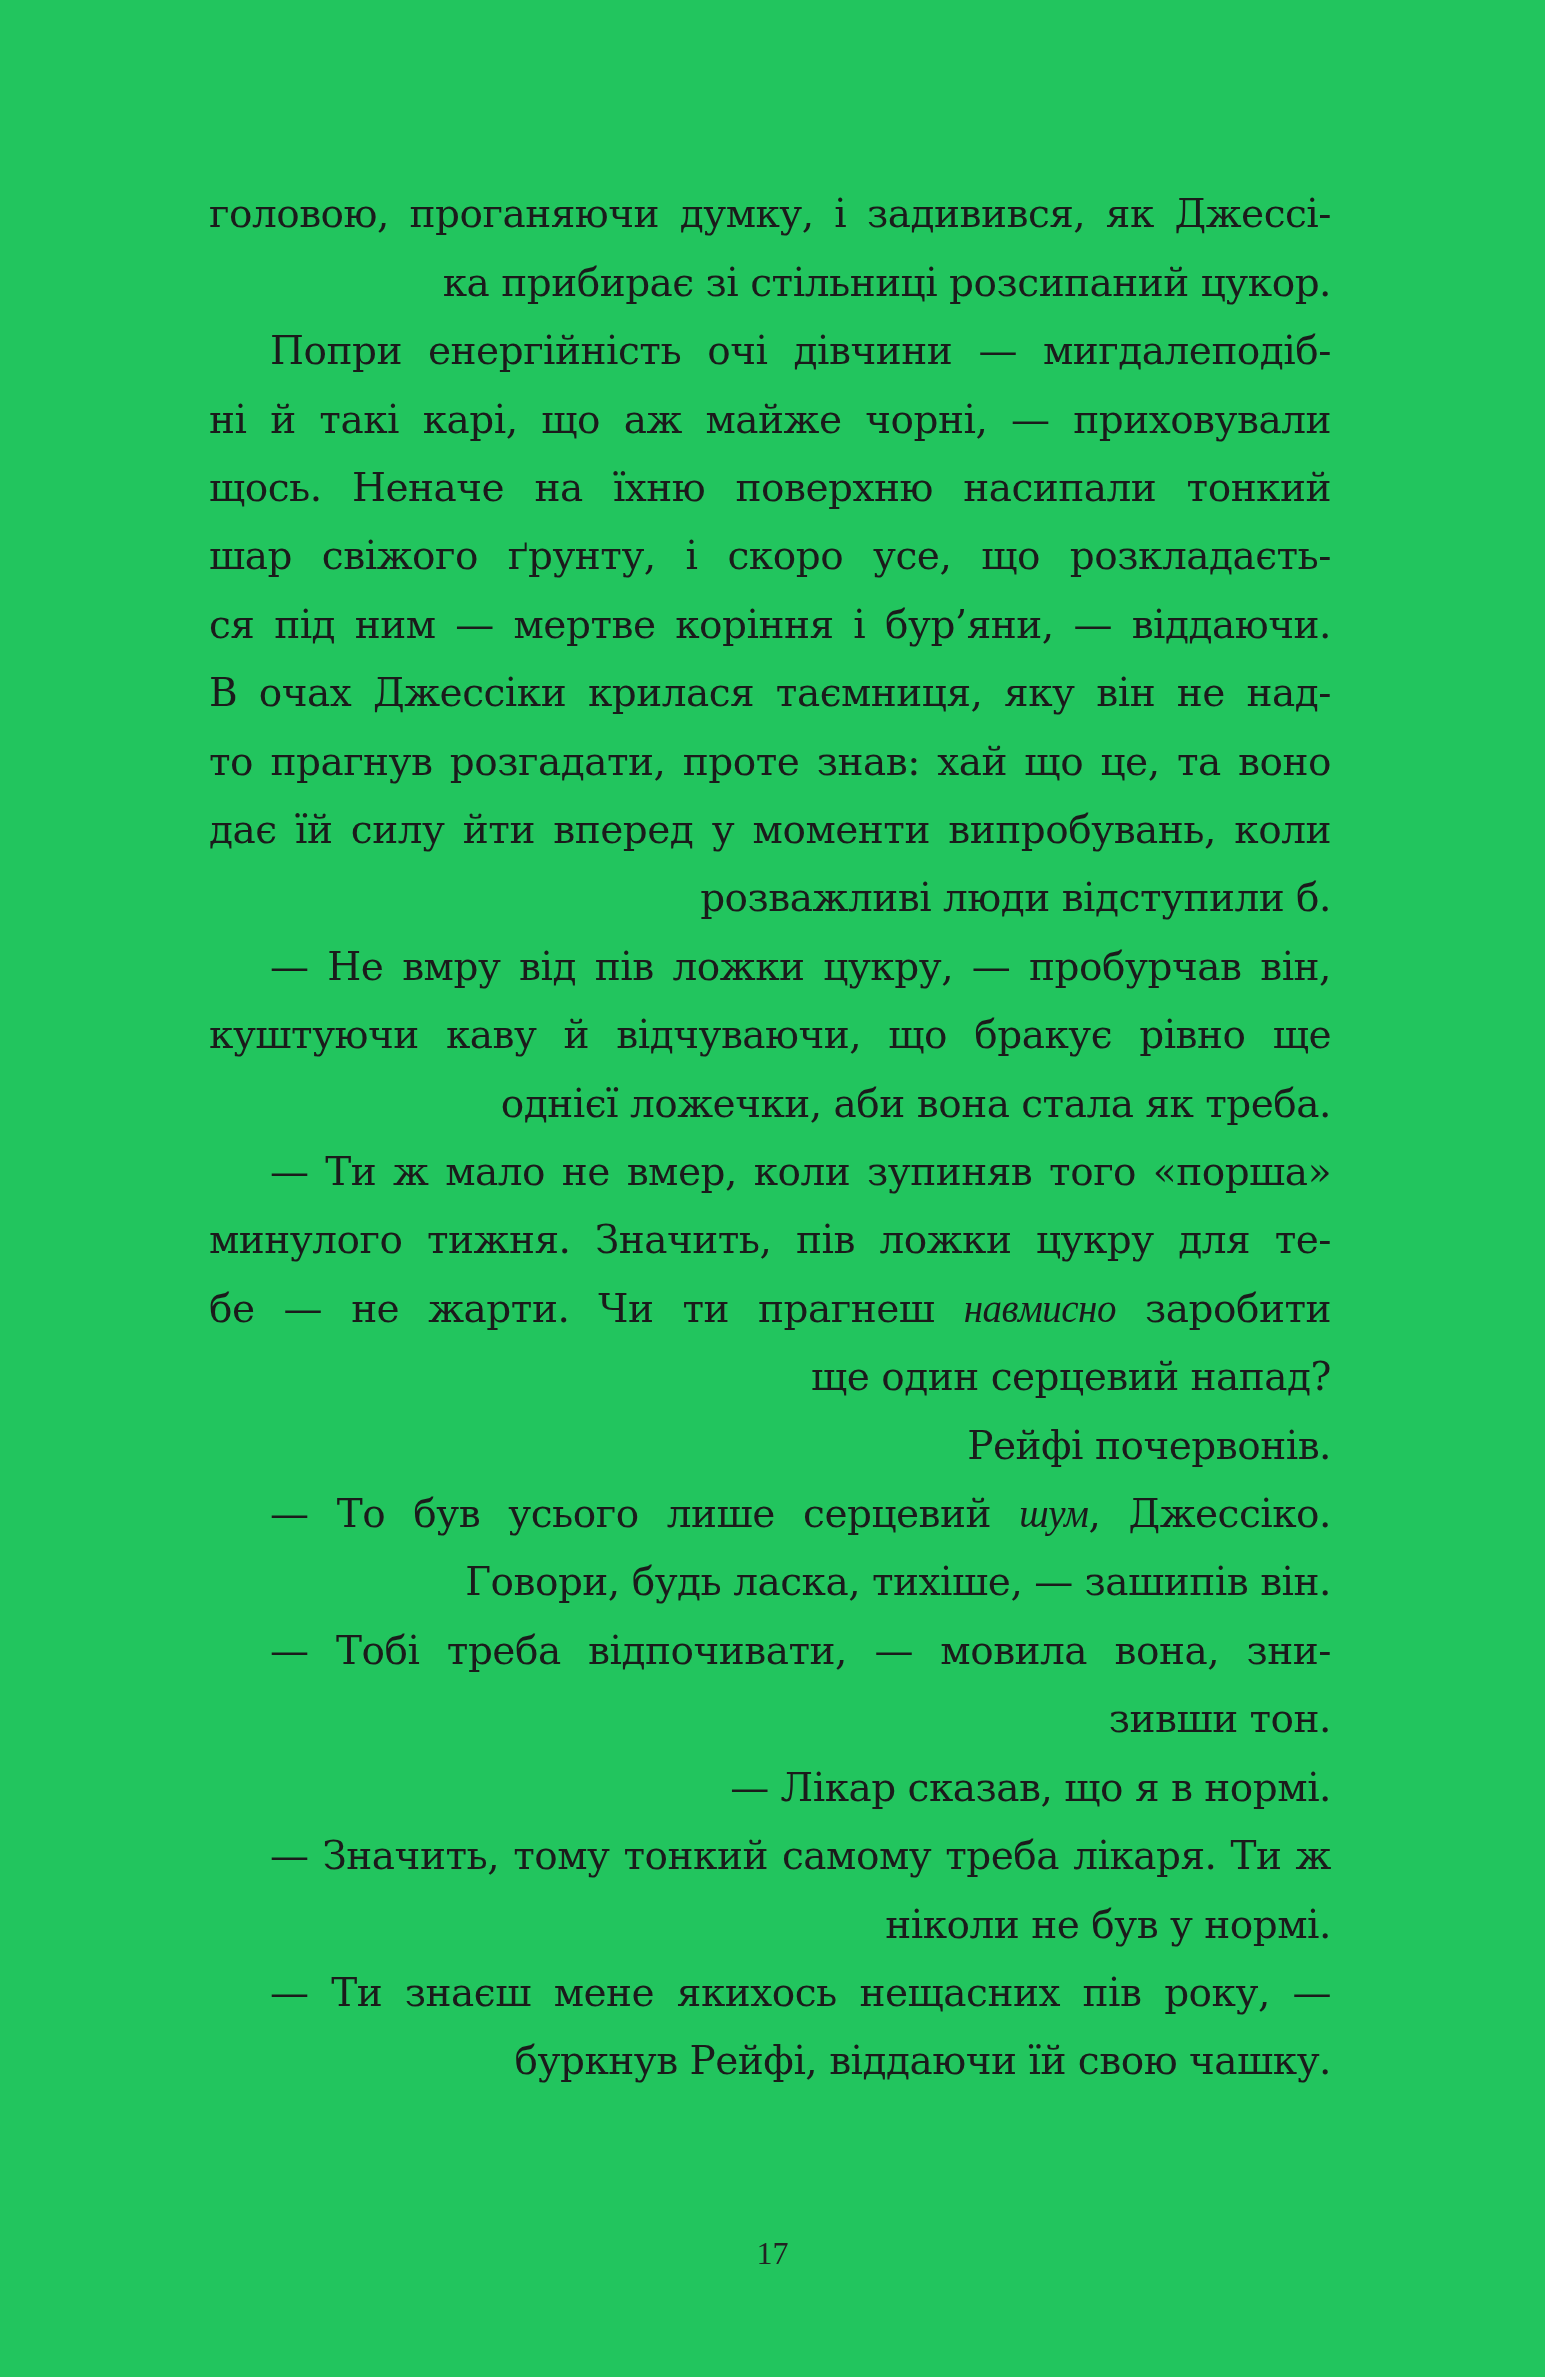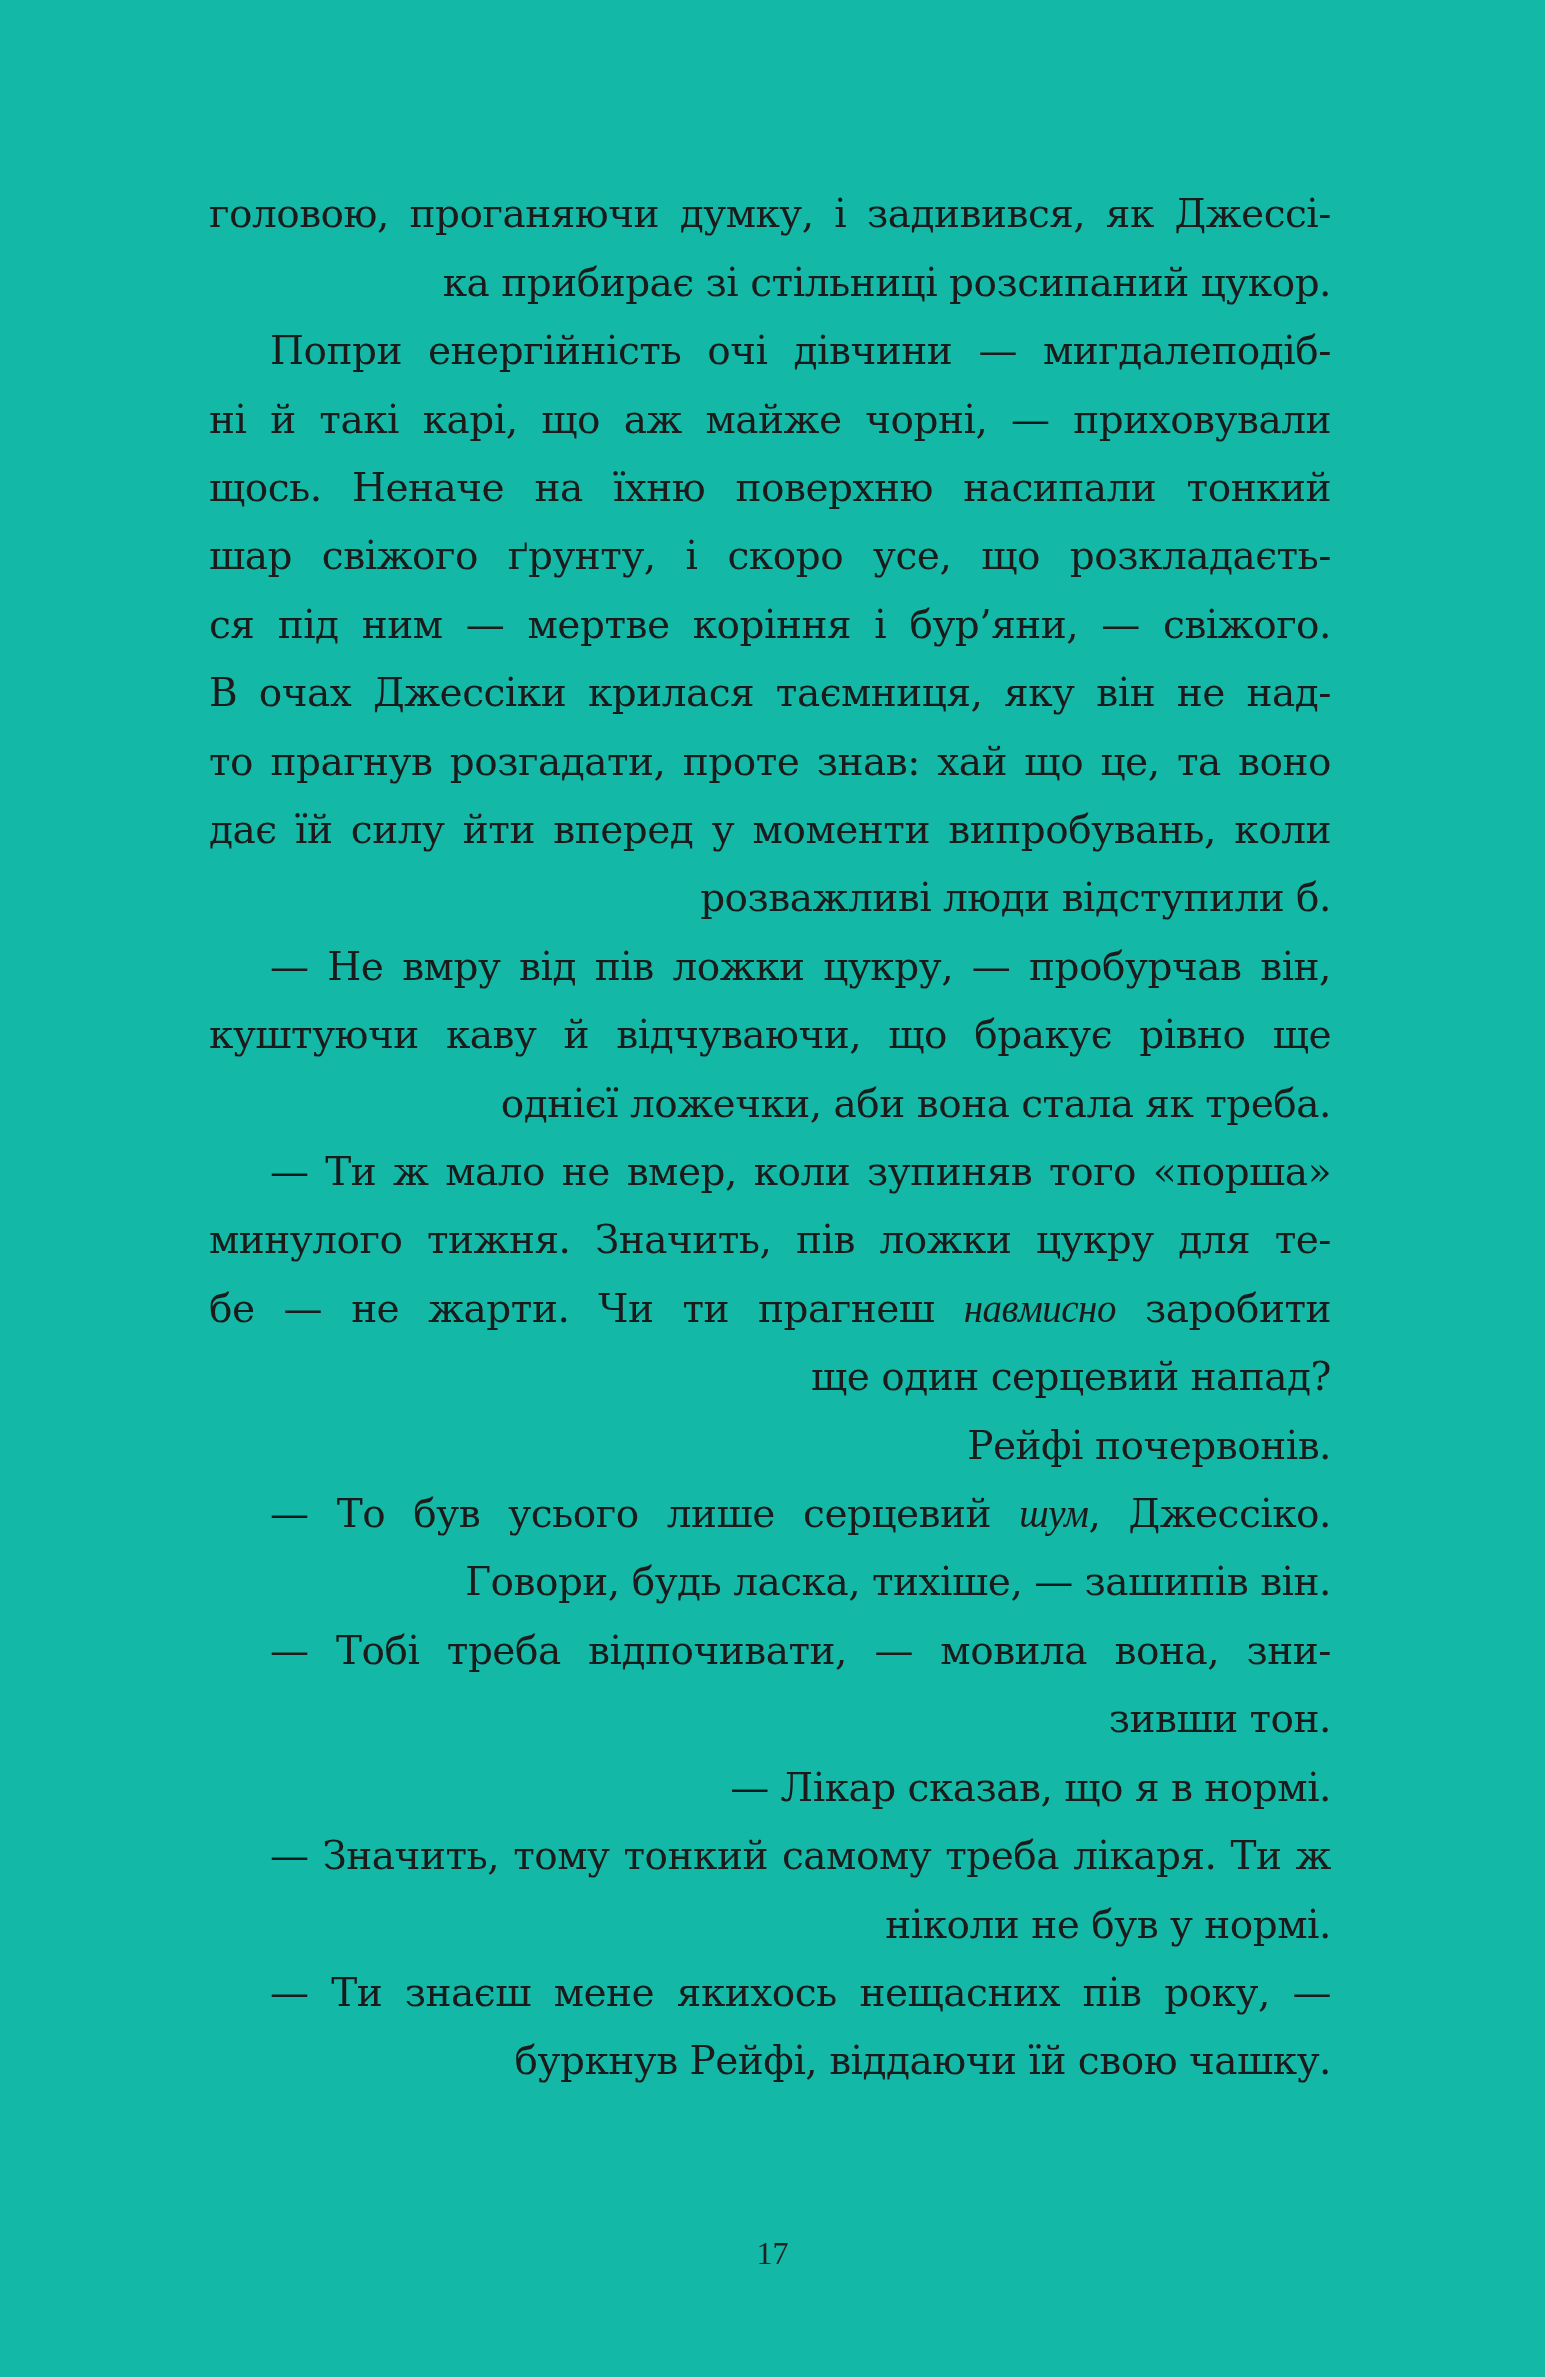--- a/index.html
+++ b/index.html
@@ -13,21 +13,21 @@
       position: relative;
       overflow: hidden;
       font-family: "DejaVu Serif", "Liberation Serif", serif;
       color: #1b1b1b;
     }
     .page {
       position: absolute;
       left: 0; top: 0;
       width: 1545px;
       height: 2377px;
-      background: #14b8a6;
+      background: #22c55e;
     }
     .text-block {
       position: absolute;
       left: 209px;
       top: 0;
       width: 1122px;
     }
     .line {
       position: absolute;
       left: 0;
@@ -68,21 +68,21 @@
 <body>
 
 <div class="page">
   <div class="text-block">
     <div class="line justify" style="top:180px">головою, проганяючи думку, і задивився, як Джессі-</div>
     <div class="line" style="top:249px">ка прибирає зі стільниці розсипаний цукор.</div>
     <div class="line justify indent" style="top:317px">Попри енергійність очі дівчини — мигдалеподіб-</div>
     <div class="line justify" style="top:386px">ні й такі карі, що аж майже чорні, — приховували</div>
     <div class="line justify" style="top:454px">щось. Неначе на їхню поверхню насипали тонкий</div>
     <div class="line justify" style="top:522px">шар свіжого ґрунту, і скоро усе, що розкладаєть-</div>
-    <div class="line justify" style="top:591px">ся під ним — мертве коріння і бур’яни, — свіжого.</div>
+    <div class="line justify" style="top:591px">ся під ним — мертве коріння і бур’яни, — віддаючи.</div>
     <div class="line justify" style="top:659px">В очах Джессіки крилася таємниця, яку він не над-</div>
     <div class="line justify" style="top:728px">то прагнув розгадати, проте знав: хай що це, та воно</div>
     <div class="line justify" style="top:796px">дає їй силу йти вперед у моменти випробувань, коли</div>
     <div class="line" style="top:864px">розважливі люди відступили б.</div>
     <div class="line justify indent" style="top:933px">— Не вмру від пів ложки цукру, — пробурчав він,</div>
     <div class="line justify" style="top:1001px">куштуючи каву й відчуваючи, що бракує рівно ще</div>
     <div class="line" style="top:1070px">однієї ложечки, аби вона стала як треба.</div>
     <div class="line justify indent" style="top:1138px">— Ти ж мало не вмер, коли зупиняв того «порша»</div>
     <div class="line justify" style="top:1206px">минулого тижня. Значить, пів ложки цукру для те-</div>
     <div class="line justify" style="top:1275px"><span>бе — не жарти. Чи ти прагнеш </span><em>навмисно</em><span> заробити</span></div>

